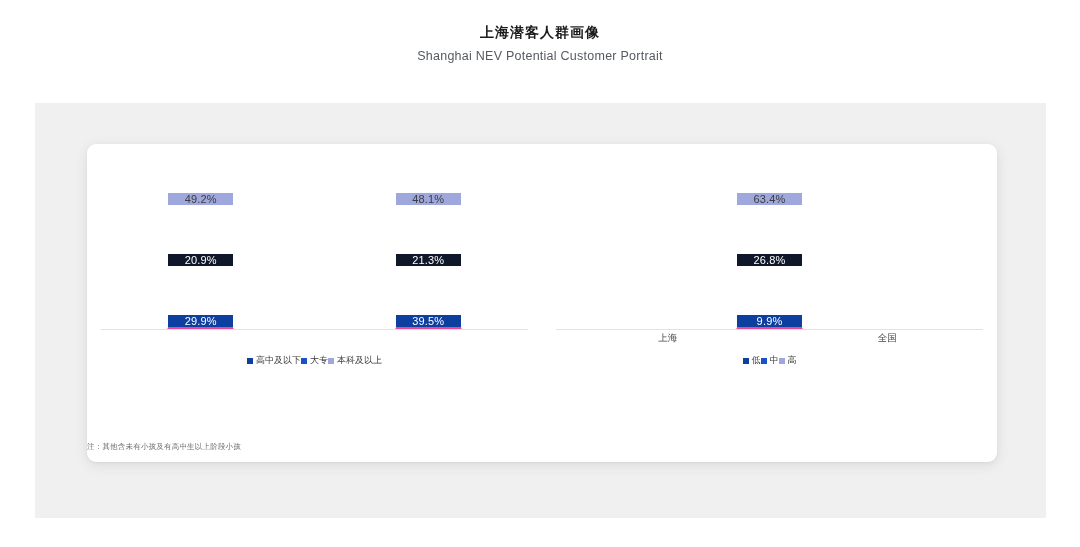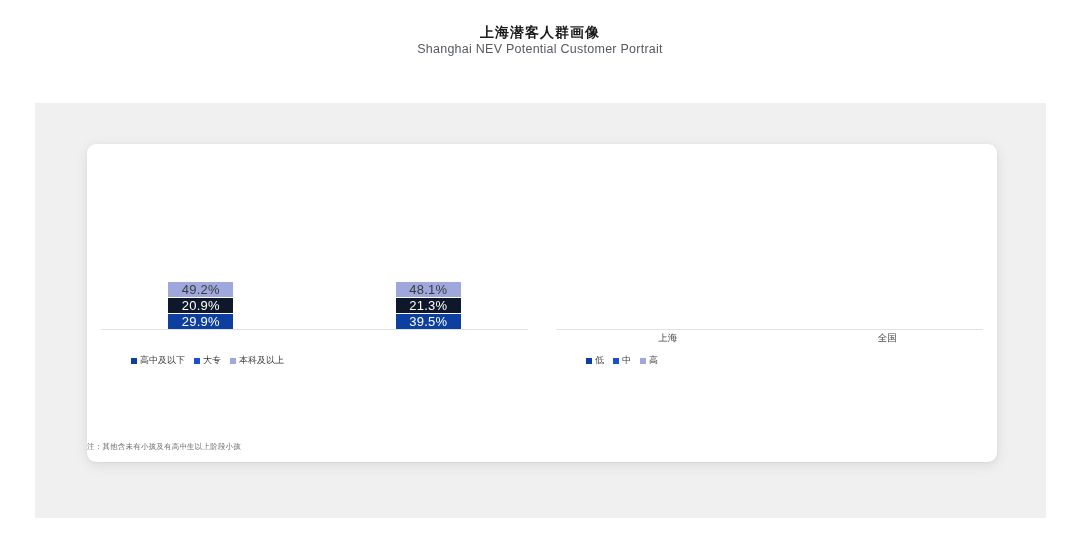--- a/index.html
+++ b/index.html
@@ -29,20 +29,21 @@
     font-weight: bold;
     color: #1b1b1b;
     letter-spacing: 1px;
     line-height: 1.25;
   }
   .title-en {
     font-size: 12.5px;
     font-weight: normal;
     color: #555a60;
     letter-spacing: 0.25px;
+    margin-top: 7px;
   }
 
   
   .panel {
     position: absolute;
     left: 35px;
     top: 103px;
     width: 1011px;
     height: 415px;
     background: #f0f0f0;
@@ -98,27 +99,28 @@
     display: flex;
     flex-direction: column;
     justify-content: flex-end;
   }
   .seg {
     width: 100%;
     box-sizing: border-box;
     display: flex;
     align-items: center;
     justify-content: center;
-    font-size: 13px;
+    font-size: 11px;
     letter-spacing: 0.2px;
     border: 1px solid #ffffff;
     border-bottom: none;
     position: relative;
-  }
-  .seg:last-child { border-bottom: 1px solid #ec4899; }
+    margin-top: 48px;
+  }
+  .seg:last-child { border-bottom: 3px solid #ec4899; }
   .seg.low  { background: #0c3f9f; color: #ffffff; }
   .seg.mid  { background: #0f172a; color: #ffffff; }
   .seg.high { background: #9fa8dc; color: #3c3c3c; }
 
   .axis-line {
     position: absolute;
     left: 14px;
     right: 14px;
     bottom: 0;
     height: 1px;
@@ -140,25 +142,24 @@
     font-size: 9.5px;
     color: #4a4a4a;
   }
 
   .legend {
     position: absolute;
     left: 0;
     right: 0;
     top: 210px;
     display: flex;
+    justify-content: center;
     align-items: center;
-    gap: 9px;
     font-size: 9px;
     color: #3a3a3a;
-    padding-left: 44px;
   }
   .legend-item {
     display: flex;
     align-items: center;
     gap: 3px;
     white-space: nowrap;
   }
   .swatch {
     width: 6px;
     height: 6px;
@@ -245,20 +246,25 @@
           <span class="swatch high"></span>
           <span>本科及以上</span>
         </span>
       </div>
 
     </div>
 
     <div class="chart-block">
       <div class="plot">
         <div class="bars">
+          <div class="bar-col">
+            <div class="seg high" style="height:63.4%">63.4%</div>
+            <div class="seg mid" style="height:26.8%">26.8%</div>
+            <div class="seg low" style="height:9.9%">9.9%</div>
+          </div>
         </div>
         <div class="axis-line"></div>
       </div>
 
       <div class="axis-labels">
         <div class="axis-label">上海</div>
         <div class="axis-label">全国</div>
       </div>
 
       <div class="legend">

